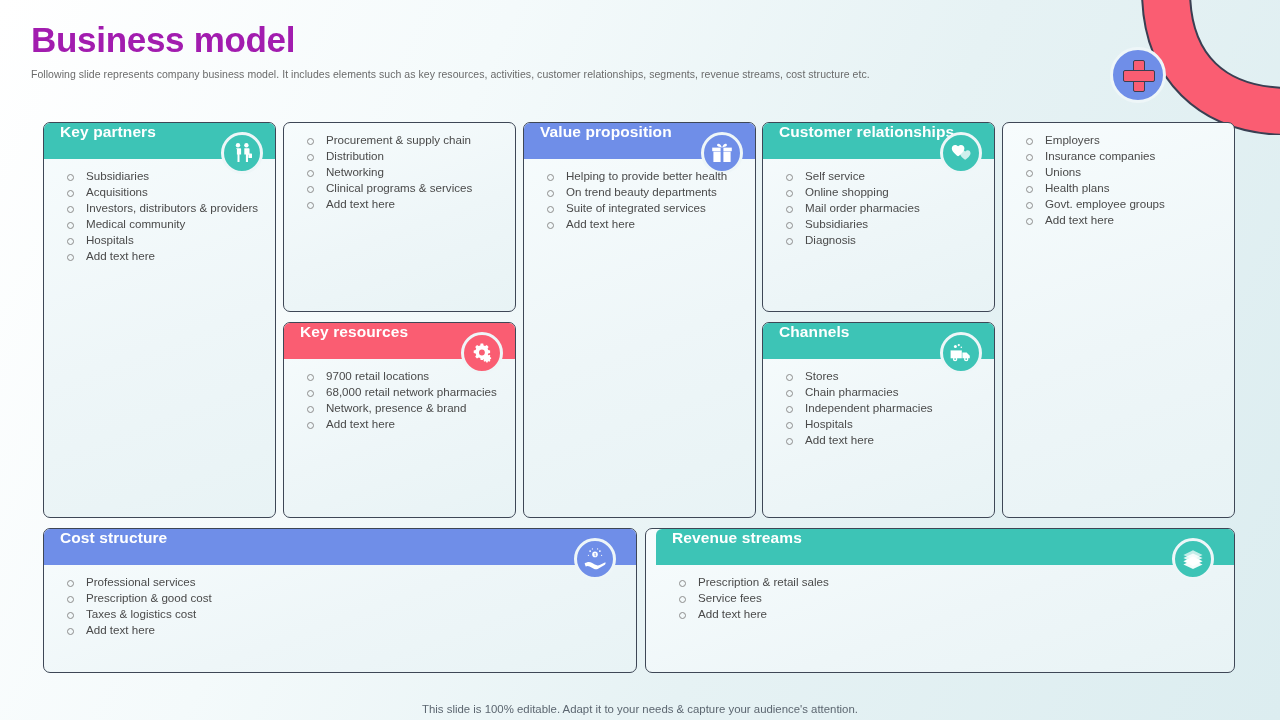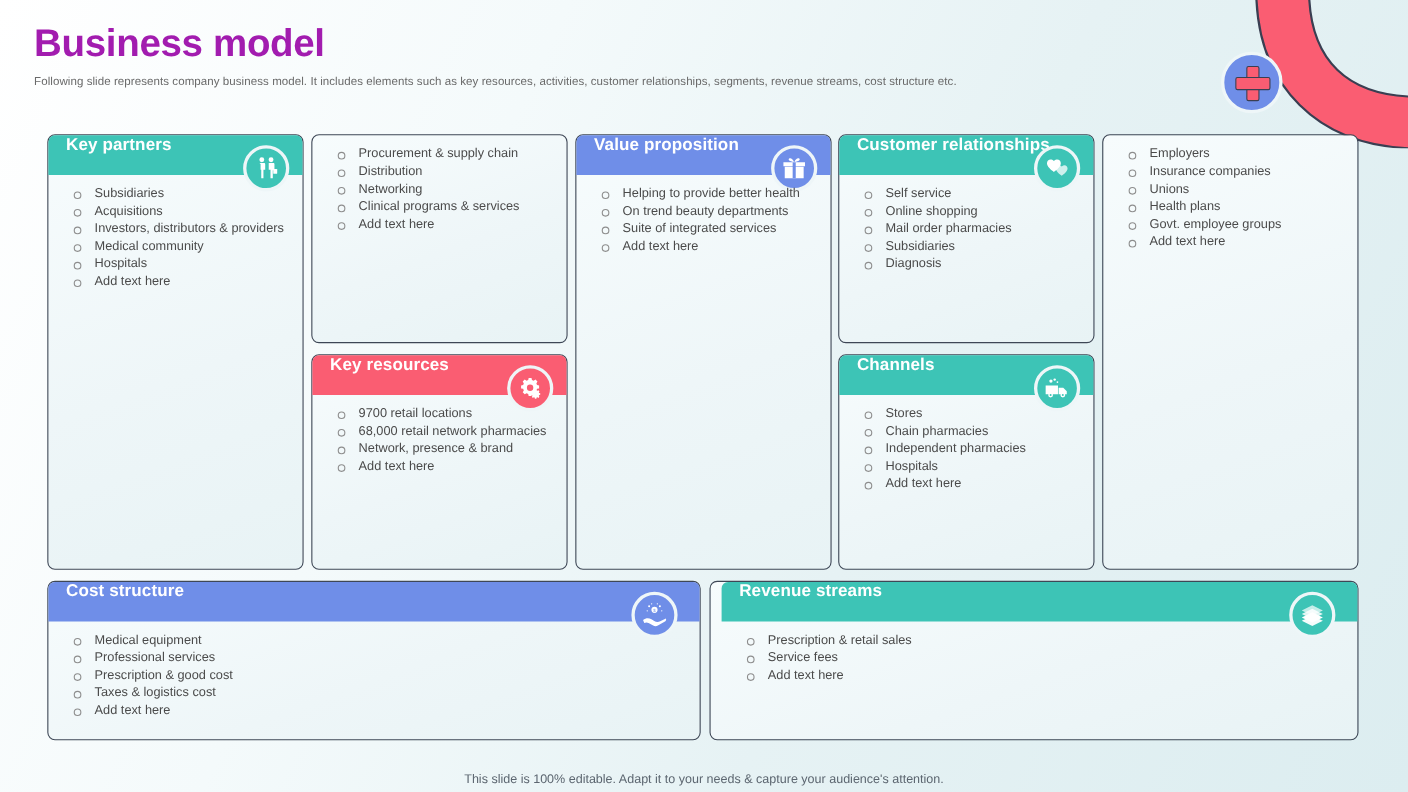--- a/index.html
+++ b/index.html
@@ -305,21 +305,20 @@
           <circle cx="16.9" cy="4.1" r="0.9"></circle>
           <circle cx="9.4" cy="1.9" r="0.6"></circle>
           <circle cx="14.6" cy="1.9" r="0.6"></circle>
           <circle cx="5.4" cy="8.3" r="0.6"></circle>
           <circle cx="18.6" cy="8.3" r="0.6"></circle>
           <path d="M1.6 16.6c2.5-1.9 5.2-2 7.6-.6l2.6 1.6c1.7 1 3.6 1.1 5.4.2l5.2-2.6c.5 1.4-.1 2.4-1.3 3.1l-6 3.4c-1.4.8-2.9.8-4.3 0l-4.2-2.3c-1.3-.7-2.6-.7-3.9 0z"></path>
         </svg>
       </div>
     </div>
     <ul class="bullets">
-      <li>Medical equipment</li>
       <li>Professional services</li>
       <li>Prescription &amp; good cost</li>
       <li>Taxes &amp; logistics cost</li>
       <li>Add text here</li>
     </ul>
   </div>
 
   <div class="card" style="left:645px; top:528px; width:590px; height:145px;padding-left:10px;">
     <div class="card-head head-teal">
       <span class="title">Revenue streams</span>

